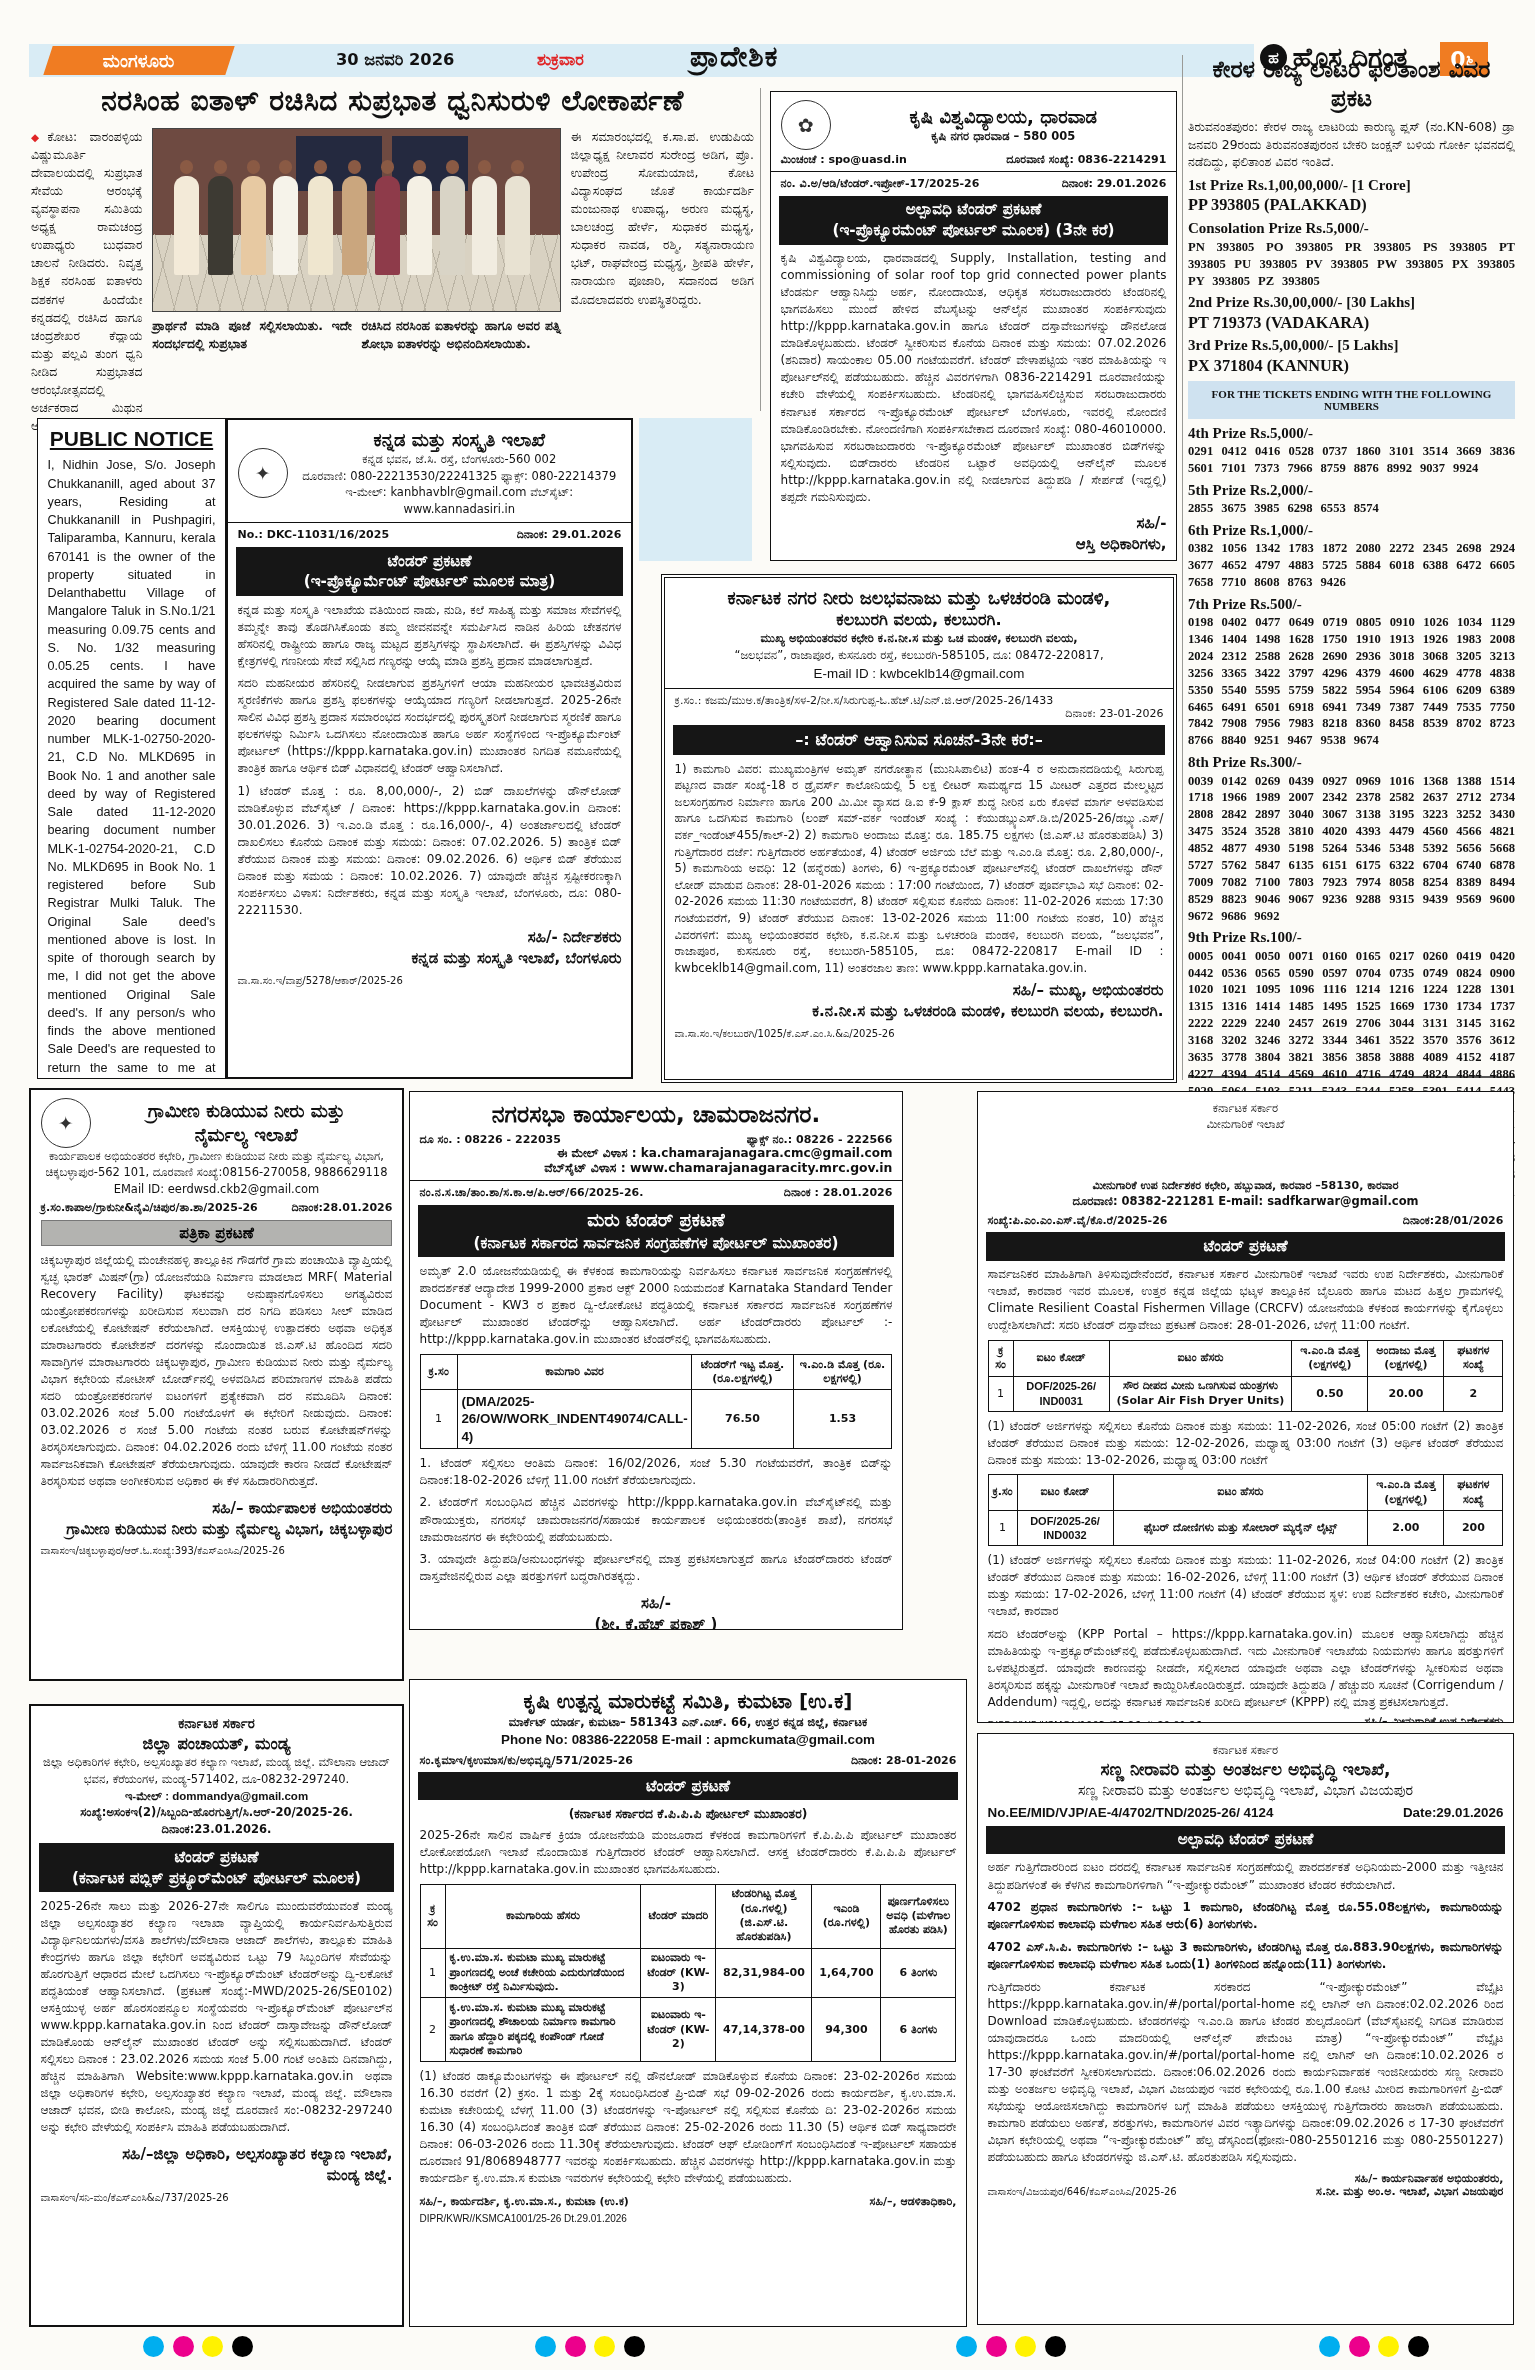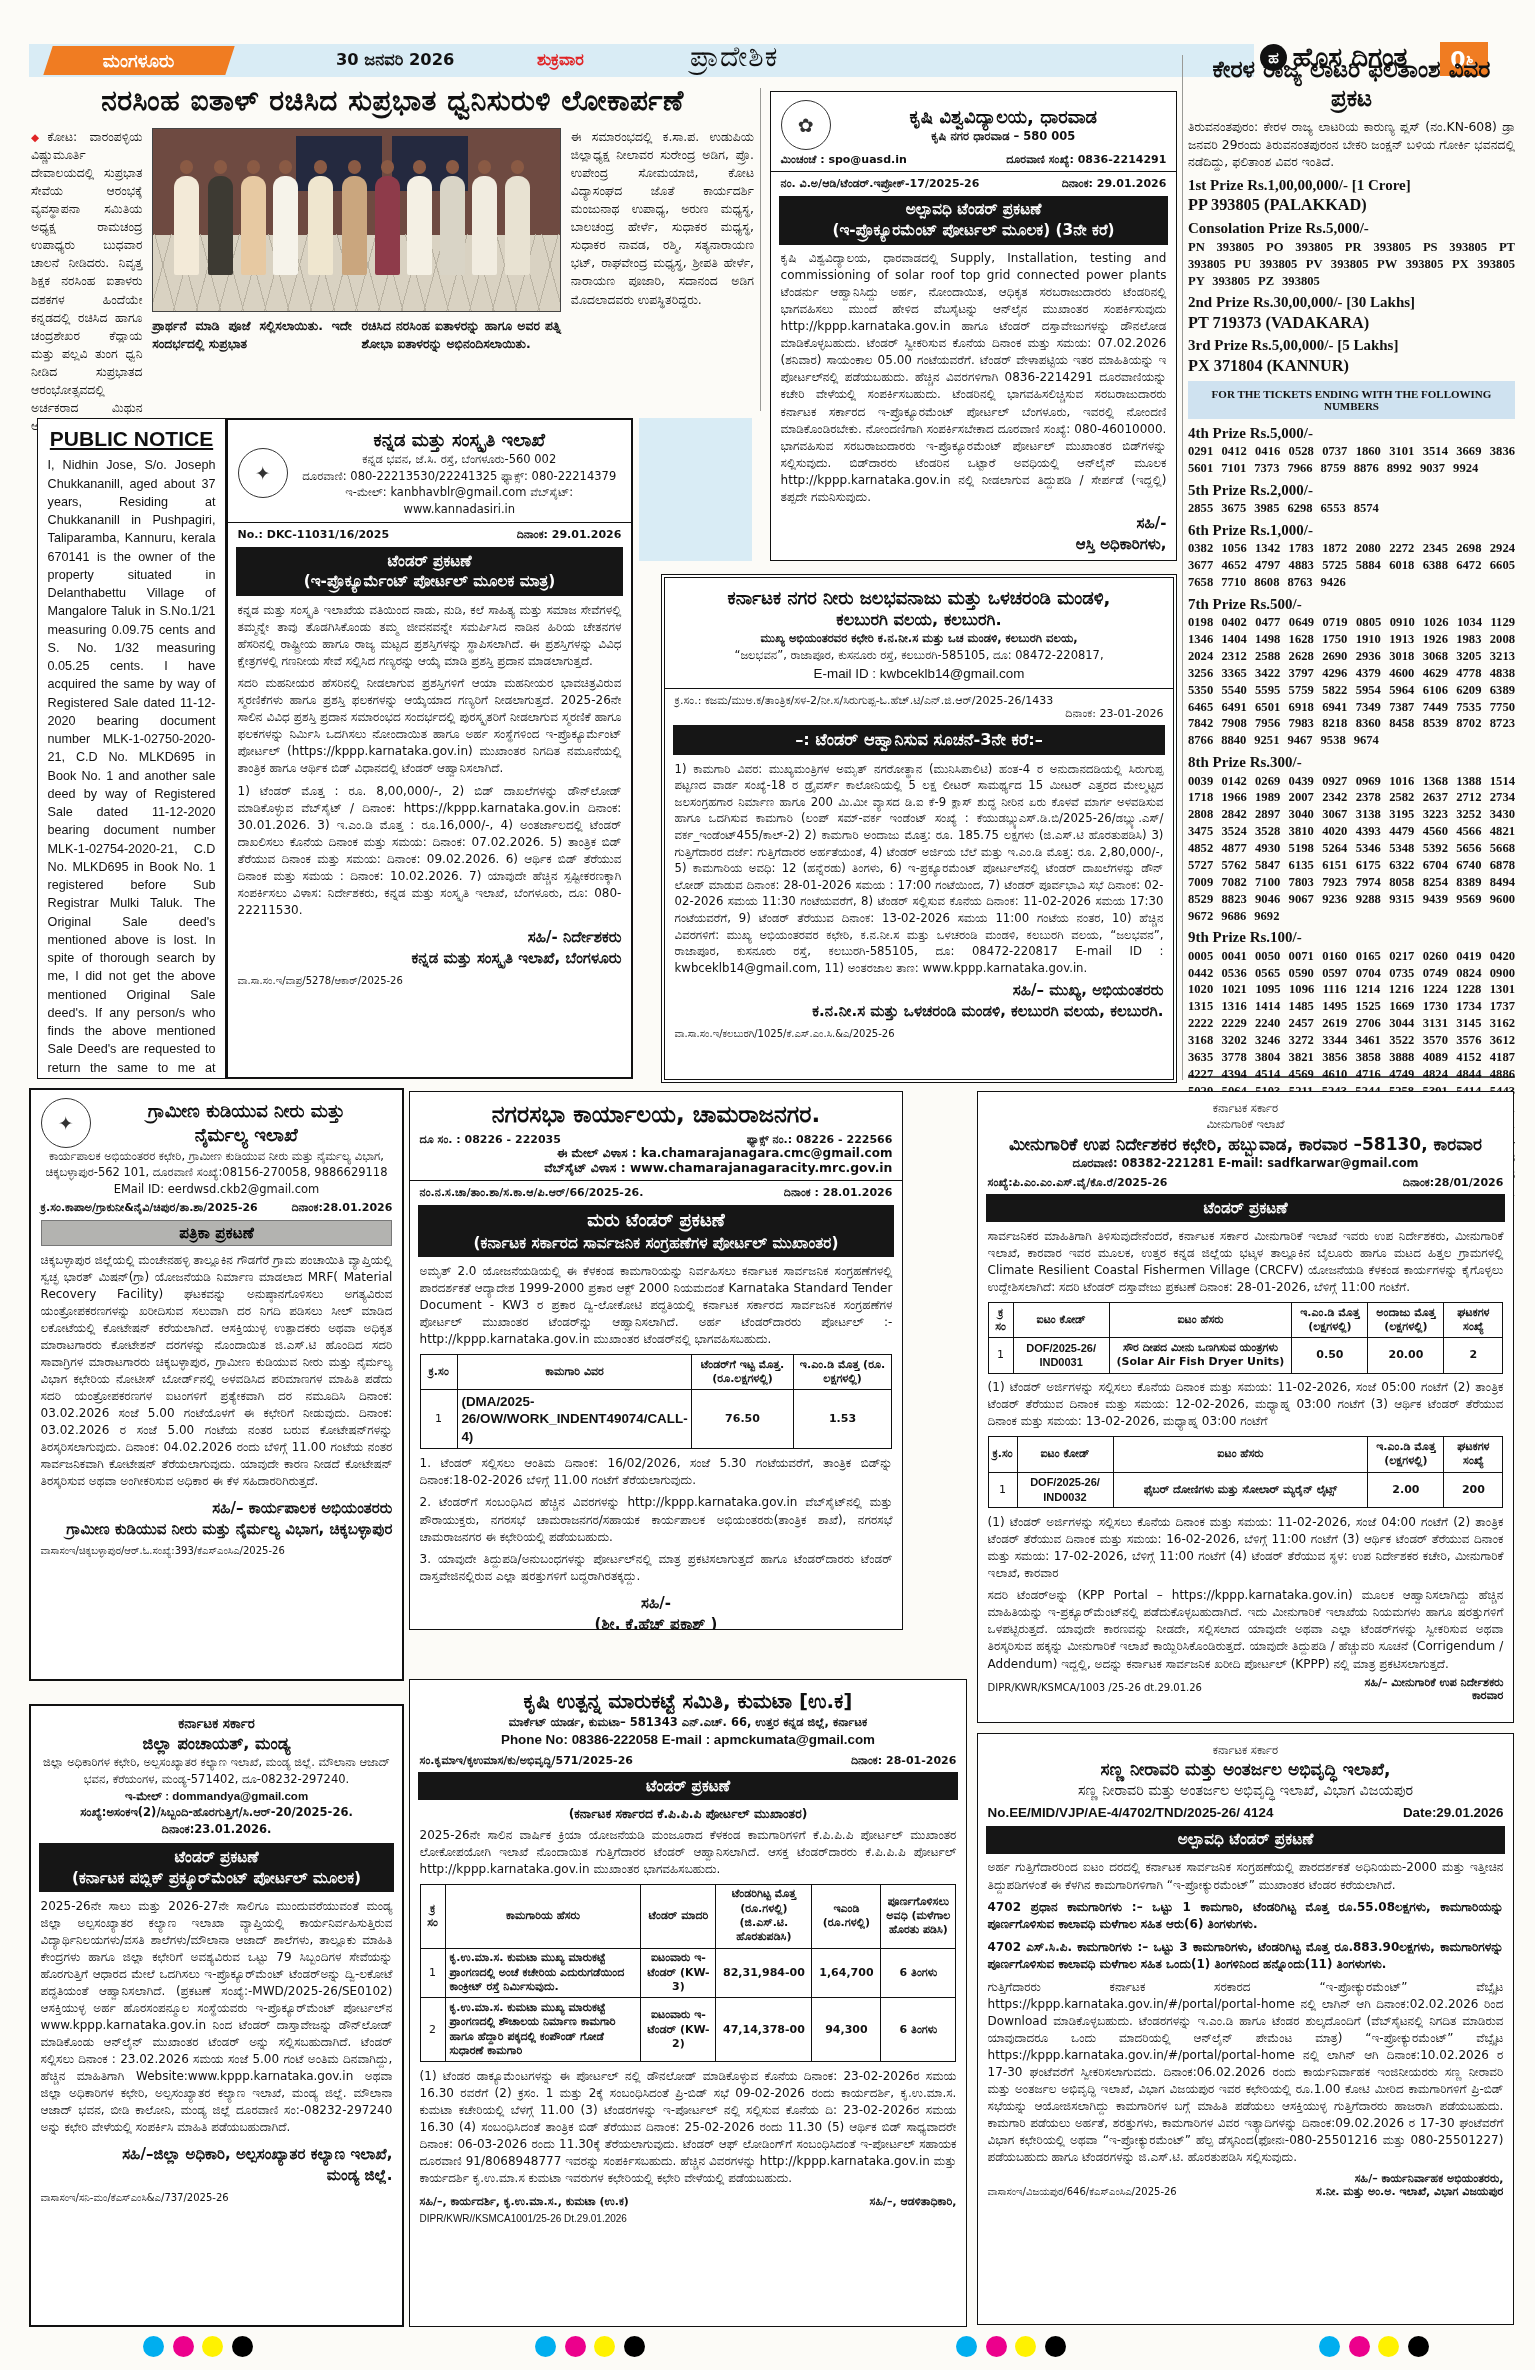--- a/index.html
+++ b/index.html
@@ -5,21 +5,21 @@
   * { margin:0; padding:0; box-sizing:border-box; }
   body { font-family:"DejaVu Sans", sans-serif; background:#e8e8e4; }
   #page { position:relative; width:1535px; height:2371px; background:#fcfbf7; margin:0 auto; overflow:hidden; color:#111; }
 
   
   .mast-bar { position:absolute; left:29px; top:44px; width:1225px; height:32.5px; background:#d9ecf5; }
   .city-tag { position:absolute; left:48px; top:46px; width:182px; height:29px; background:#f07c22; transform:skewX(-18deg); display:flex; align-items:center; justify-content:center; }
   .city-tag span { transform:skewX(18deg); color:#fff; font-weight:bold; font-size:18px; }
   .mast-date { position:absolute; left:336px; top:50px; font-size:16.3px; font-weight:bold; }
   .mast-day { position:absolute; left:537px; top:50px; font-size:16.3px; font-weight:bold; color:#e02425; }
-  .mast-title { position:absolute; left:690px; top:40px; font-size:28px; font-weight:normal; letter-spacing:1px; }
+  .mast-title { position:absolute; left:690px; top:40px; font-size:28px; font-weight:bold; letter-spacing:1px; }
   .brand { position:absolute; left:1260px; top:42px; display:flex; align-items:center; gap:5.7px; }
   .brand-logo { width:27px; height:27px; border-radius:50%; background:#111; color:#fff; font-size:15.3px; font-weight:bold; display:flex; align-items:center; justify-content:center; }
   .brand-name { font-size:26px; font-weight:bold; }
   .pagenum { position:absolute; left:1440px; top:42px; width:48px; height:34px; background:#f07c22; color:#fff; font-size:22px; font-weight:bold; display:flex; align-items:center; justify-content:center; }
 
   .vrule { position:absolute; width:1px; background:#9a9a96; }
   .hrule { position:absolute; height:1.9px; background:#555; }
 
   
   .art { position:absolute; left:31px; top:84px; width:723px; }
@@ -375,21 +375,21 @@
     <div class="refrow" style="margin-top:7.6px;">
         <span>ಸಹಿ/–, ಕಾರ್ಯದರ್ಶಿ, ಕೃ.ಉ.ಮಾ.ಸ., ಕುಮಟಾ (ಉ.ಕ)</span>
         <span>ಸಹಿ/–, ಆಡಳಿತಾಧಿಕಾರಿ,</span>
       </div>
     <div class="dipr en">DIPR/KWR//KSMCA1001/25-26 Dt.29.01.2026</div>
   </div>
 
   <div class="nbox" style="left:977px;top:1091px;width:537px;height:632px;">
     <div class="org-sub">ಕರ್ನಾಟಕ ಸರ್ಕಾರ</div>
     <div class="org-sub">ಮೀನುಗಾರಿಕೆ ಇಲಾಖೆ</div>
-    <div class="org-title" style="font-size:17px;">ಮೀನುಗಾರಿಕೆ ಉಪ ನಿರ್ದೇಶಕರ ಕಛೇರಿ, ಹಬ್ಬುವಾಡ, ಕಾರವಾರ –58130, ಕಾರವಾರ</div>
+    <div class="org-title" style="font-size:11px;margin-top:46px;">ಮೀನುಗಾರಿಕೆ ಉಪ ನಿರ್ದೇಶಕರ ಕಛೇರಿ, ಹಬ್ಬುವಾಡ, ಕಾರವಾರ –58130, ಕಾರವಾರ</div>
     <div class="org-sub" style="font-weight:bold;">ದೂರವಾಣಿ: 08382-221281   E-mail: sadfkarwar@gmail.com</div>
     <div class="refrow">
         <span>ಸಂಖ್ಯೆ:ಪಿ.ಎಂ.ಎಂ.ಎಸ್.ವೈ/ಕೊ.ರೆ/2025-26</span>
         <span>ದಿನಾಂಕ:28/01/2026</span>
       </div>
     <div class="blackbar">ಟೆಂಡರ್ ಪ್ರಕಟಣೆ</div>
     <div class="bodytxt">ಸಾರ್ವಜನಿಕರ ಮಾಹಿತಿಗಾಗಿ ತಿಳಿಸುವುದೇನೆಂದರೆ, ಕರ್ನಾಟಕ ಸರ್ಕಾರ ಮೀನುಗಾರಿಕೆ ಇಲಾಖೆ ಇವರು ಉಪ ನಿರ್ದೇಶಕರು, ಮೀನುಗಾರಿಕೆ ಇಲಾಖೆ, ಕಾರವಾರ ಇವರ ಮೂಲಕ, ಉತ್ತರ ಕನ್ನಡ ಜಿಲ್ಲೆಯ ಭಟ್ಕಳ ತಾಲ್ಲೂಕಿನ ಬೈಲೂರು ಹಾಗೂ ಮಟದ ಹಿತ್ತಲ ಗ್ರಾಮಗಳಲ್ಲಿ Climate Resilient Coastal Fishermen Village (CRCFV) ಯೋಜನೆಯಡಿ ಕೆಳಕಂಡ ಕಾರ್ಯಗಳನ್ನು ಕೈಗೊಳ್ಳಲು ಉದ್ದೇಶಿಸಲಾಗಿದೆ: ಸದರಿ ಟೆಂಡರ್ ದಸ್ತಾವೇಜು ಪ್ರಕಟಣೆ ದಿನಾಂಕ: 28-01-2026, ಬೆಳಿಗ್ಗೆ 11:00 ಗಂಟೆಗೆ.</div>
     <table class="nt">
       <tbody>
           <tr>

